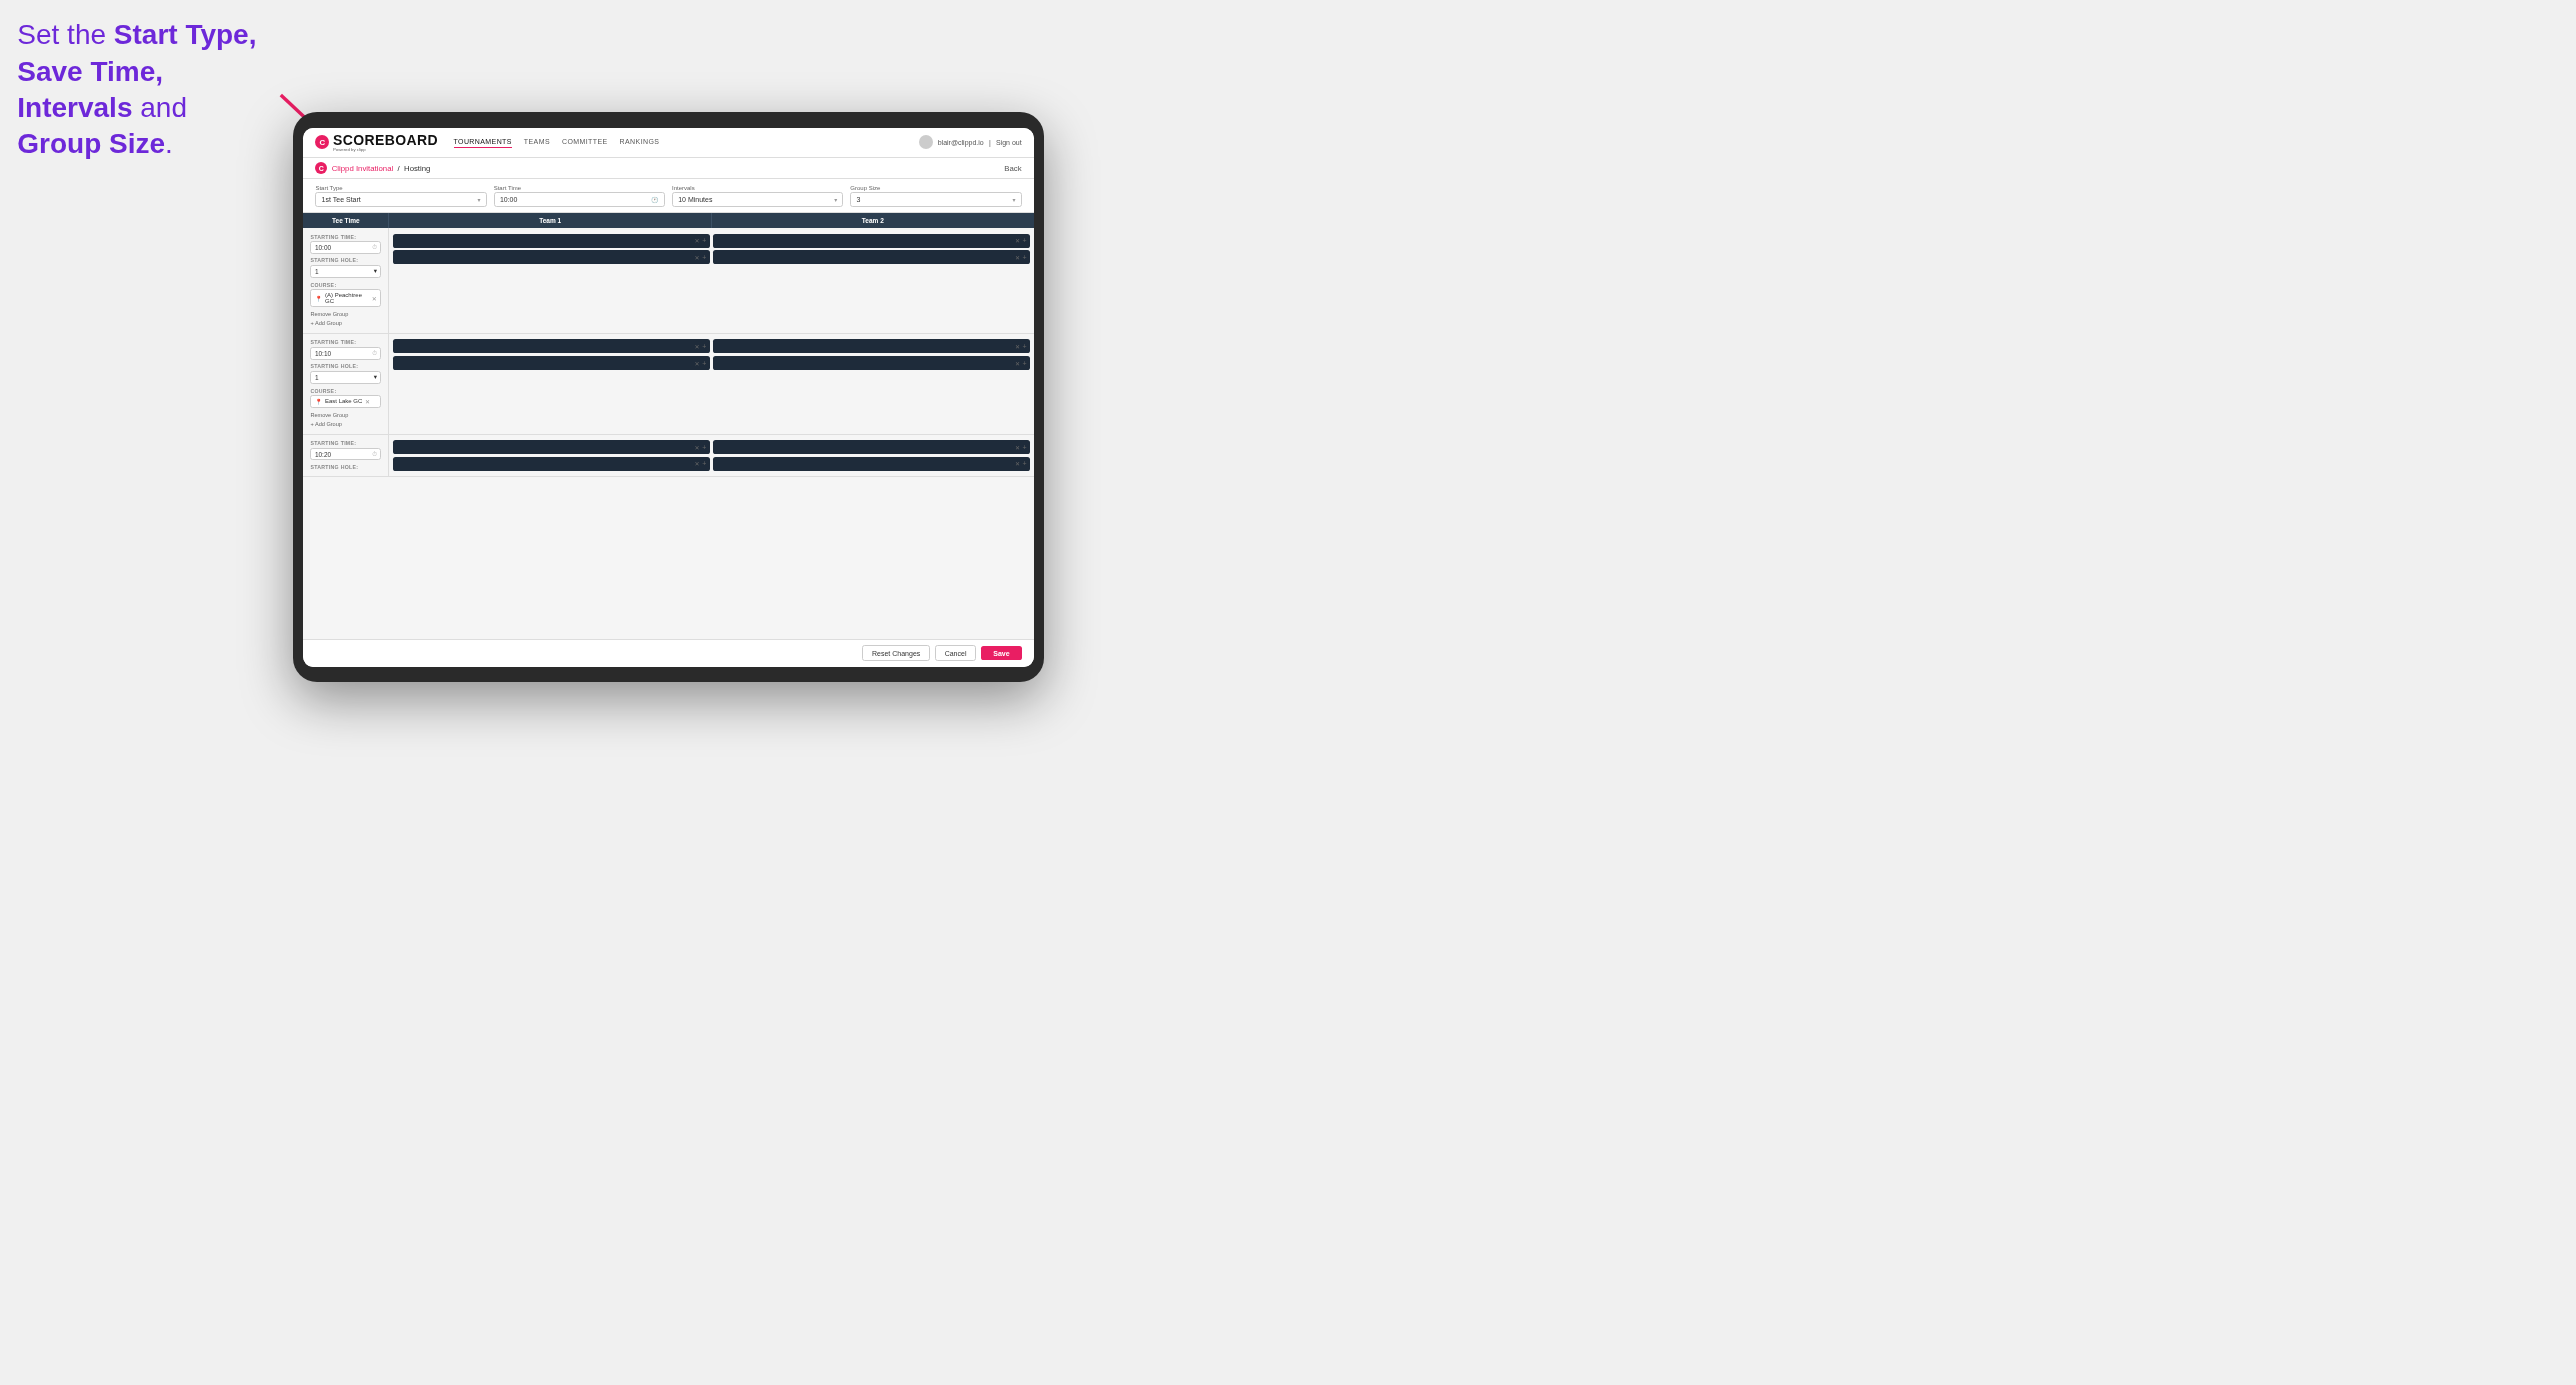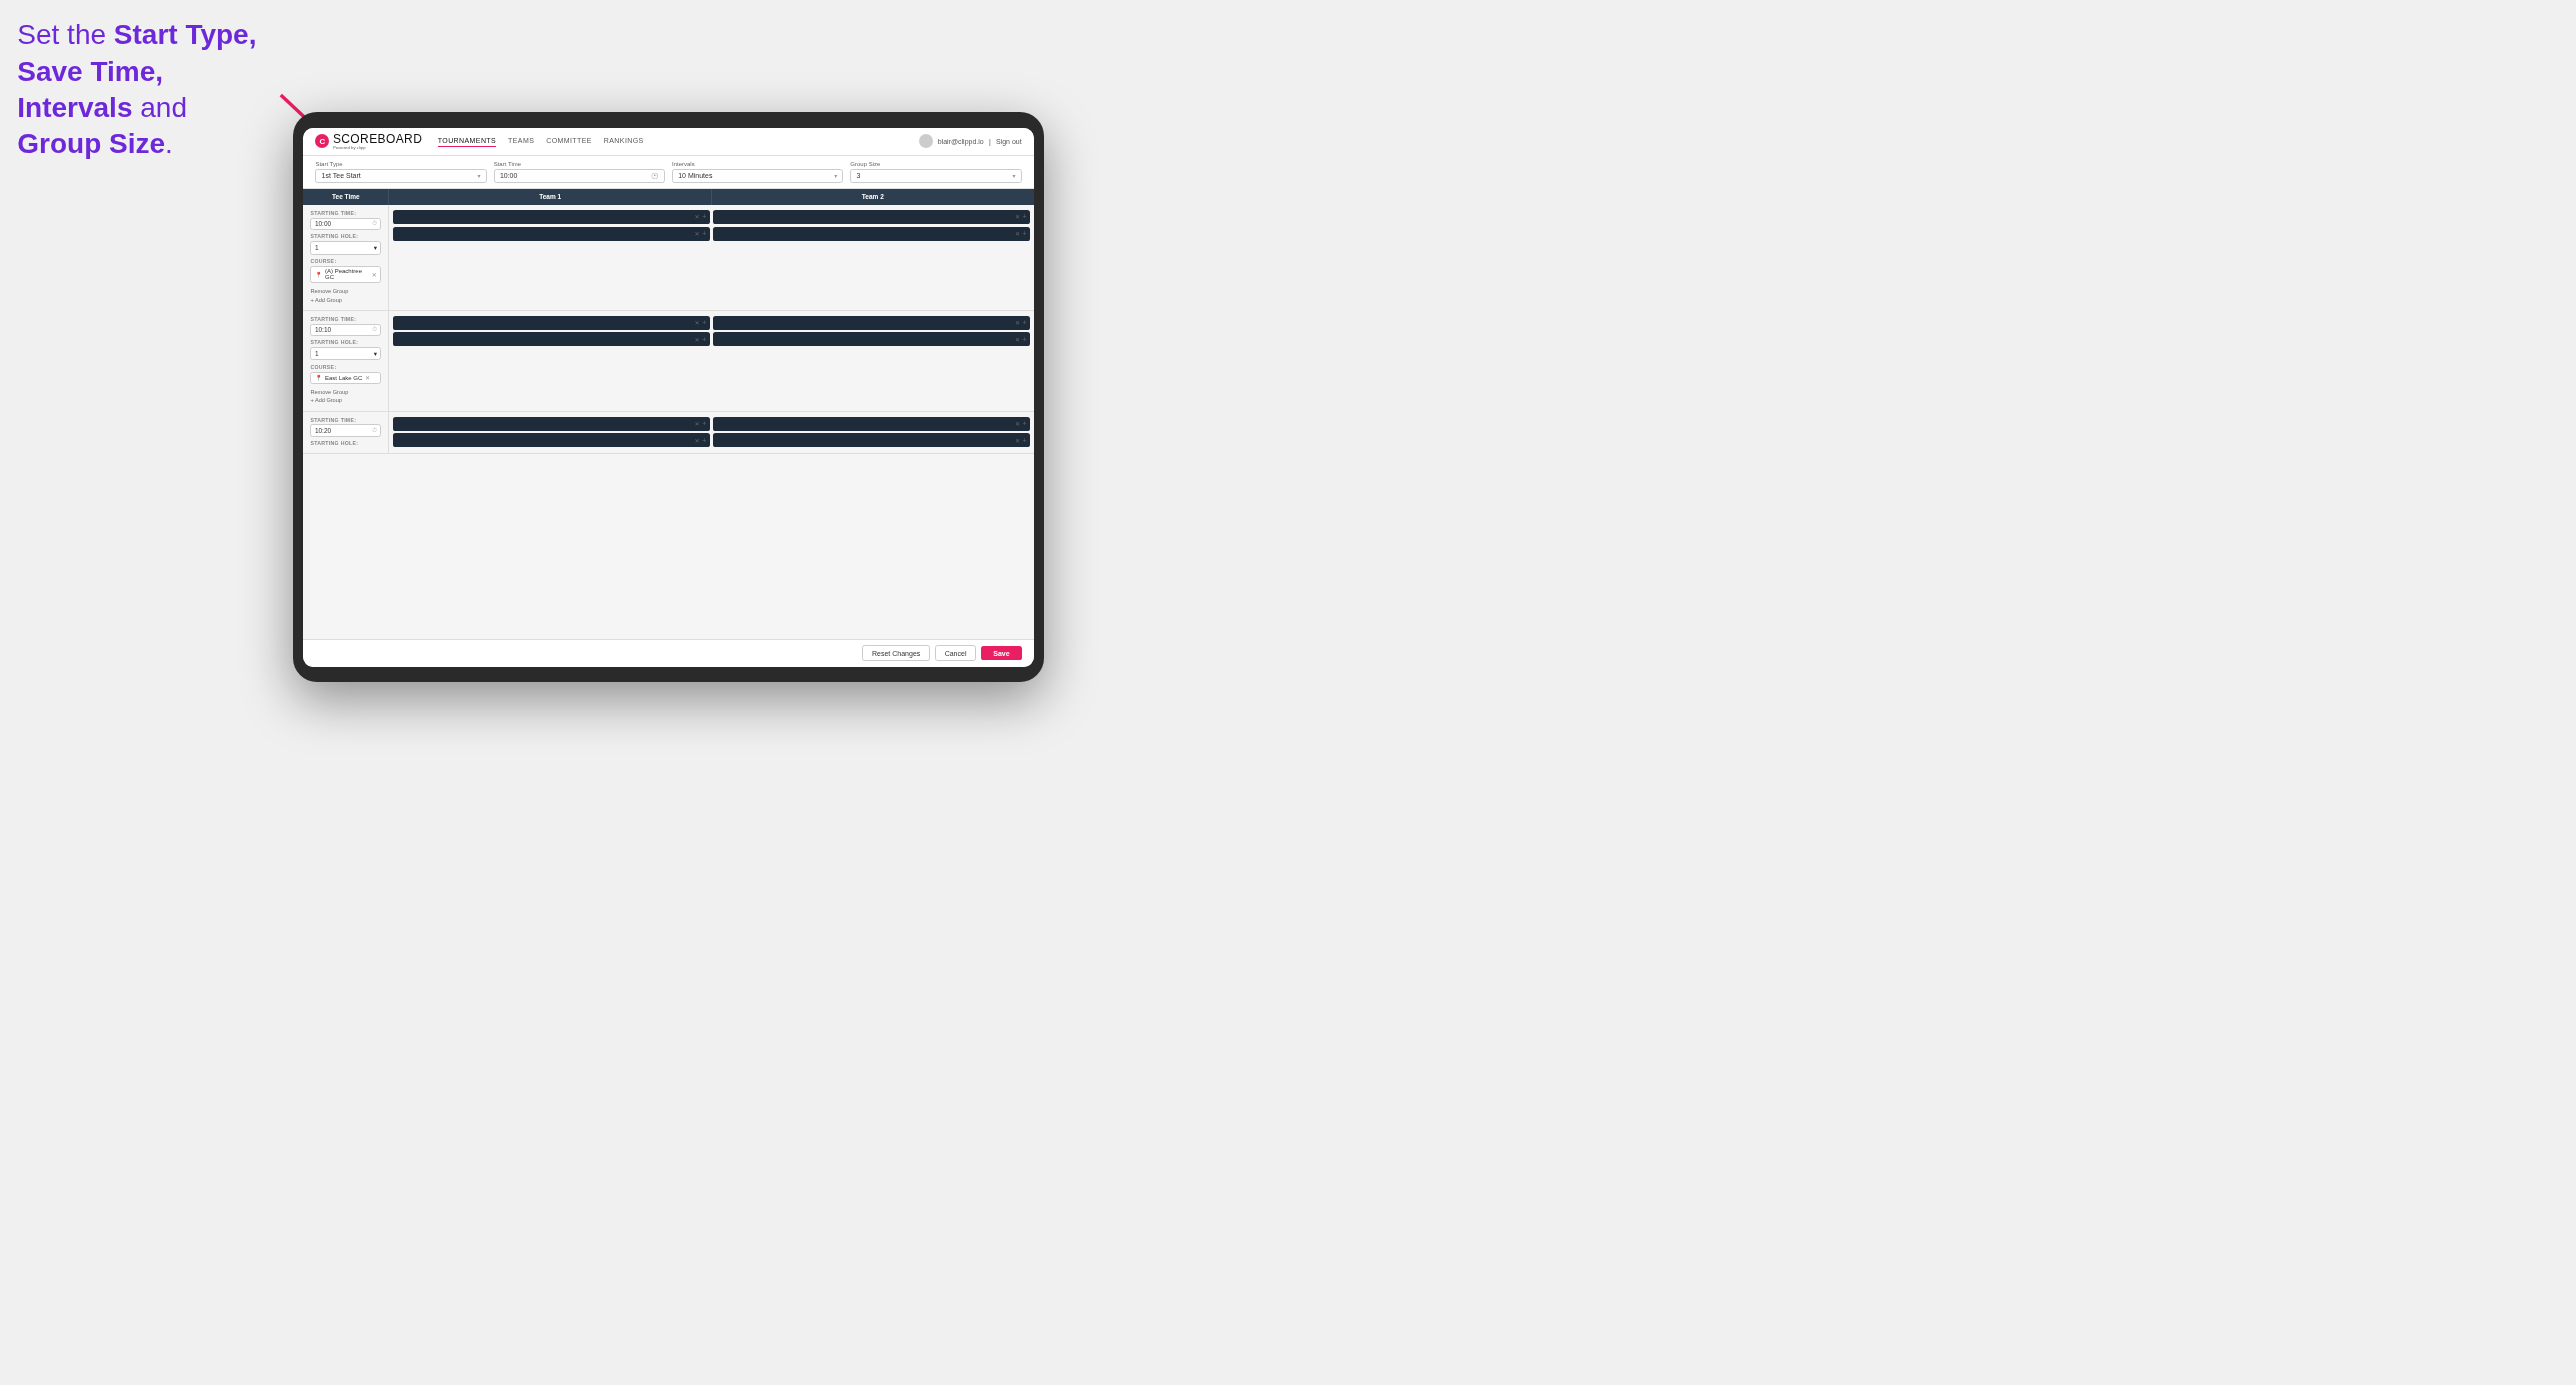--- a/index.html
+++ b/index.html
@@ -64,22 +64,22 @@
       border-bottom: 0.9px solid #ddd;
       background: #fff;
       flex-shrink: 0;
     }
     .logo-area {
       display: flex;
       align-items: center;
       margin-right: 15.5px;
     }
     .logo-text {
-      font-size: 12px;
-      font-weight: 400;
+      font-size: 14px;
+      font-weight: 700;
       color: #111;
       letter-spacing: 0.4px;
       line-height: 1;
     }
     .logo-sub {
       font-size: 4.3px;
       color: #666;
     }
     .logo-c {
       width: 14px;
@@ -415,20 +415,29 @@
         <span class="nav-tab">RANKINGS</span>
       </div>
       <div class="nav-right">
         <div class="user-dot"></div>
         <span>blair@clippd.io</span>
         <span>|</span>
         <span style="cursor:pointer;color:#555;">Sign out</span>
       </div>
     </div>
 
+    <div class="breadcrumb-bar">
+      <div class="breadcrumb">
+        <div class="c-logo">C</div>
+        <span style="cursor:pointer;color:#e91e63;">Clippd Invitational</span>
+        <span>/</span>
+        <span>Hosting</span>
+      </div>
+      <div class="back-btn">Back</div>
+    </div>
 
     <div class="settings-row">
       <div class="setting-group">
         <div class="setting-label">Start Type</div>
         <div class="setting-select">
           <span>1st Tee Start</span>
           <span class="arrow-down">▾</span>
         </div>
       </div>
       <div class="setting-group">

